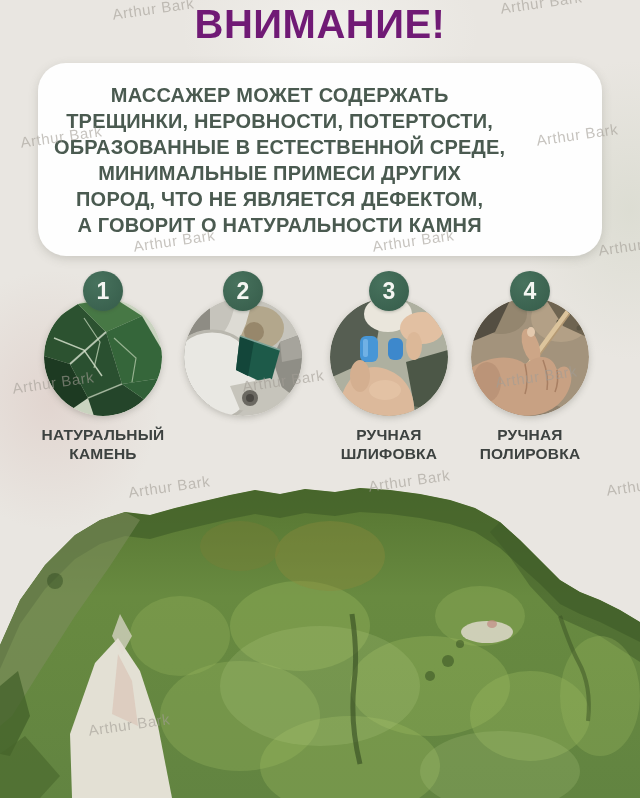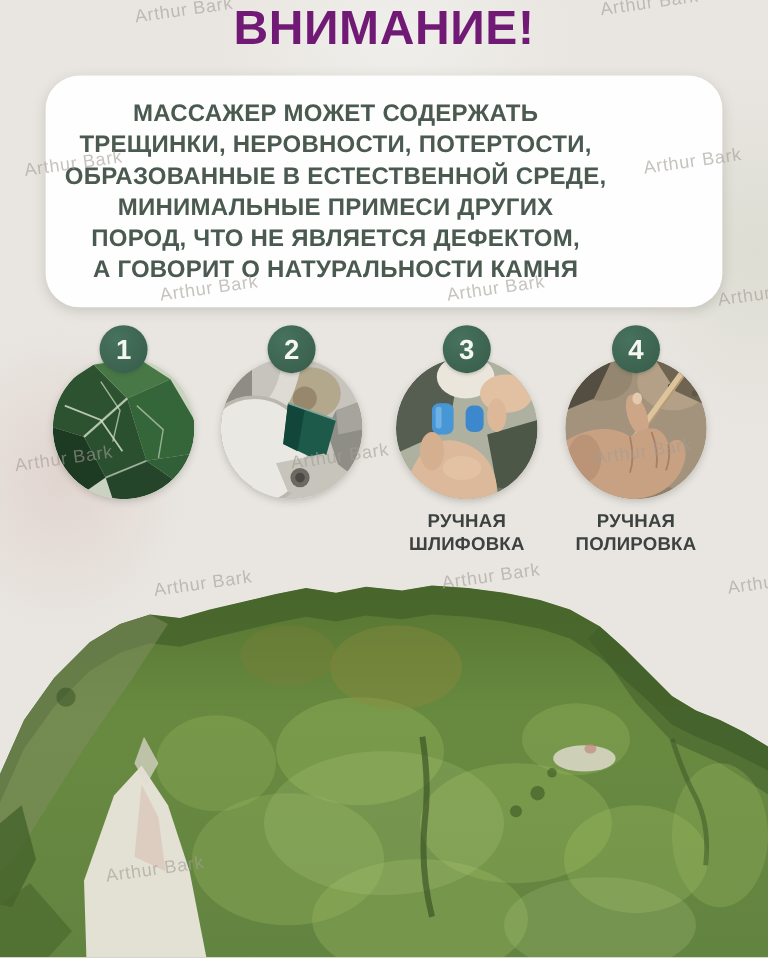--- a/index.html
+++ b/index.html
@@ -97,20 +97,22 @@
             <polygon points="44,100 78,86 104,104 84,118 50,118" fill="#24452a"></polygon>
             <polygon points="78,86 118,80 118,118 104,104" fill="#316038"></polygon>
             <line x1="26" y1="66" x2="62" y2="34" stroke="#e6eedd" stroke-width="2" opacity=".7"></line>
             <line x1="44" y1="100" x2="78" y2="86" stroke="#dee8d2" stroke-width="1.5" opacity=".6"></line>
             <polyline points="10,40 40,52 58,78" stroke="#dce6d2" stroke-width="1.5" fill="none" opacity=".8"></polyline>
             <polyline points="40,20 56,44 50,70" stroke="#cfe0c4" stroke-width="1.2" fill="none" opacity=".7"></polyline>
             <polyline points="70,40 92,60 88,84" stroke="#d5e2c8" stroke-width="1.2" fill="none" opacity=".6"></polyline>
           </g>
         </svg>
       </div>
+      <div class="step-label">НАТУРАЛЬНЫЙ
+КАМЕНЬ</div>
     </div>
 
     <div class="step step2">
       <div class="step-badge">2</div>
       <div class="step-photo">
         <svg width="118" height="118" viewBox="0 0 118 118">
           <defs>
               <clipPath id="c2">
                 <circle cx="59" cy="59" r="59"></circle>
               </clipPath>

